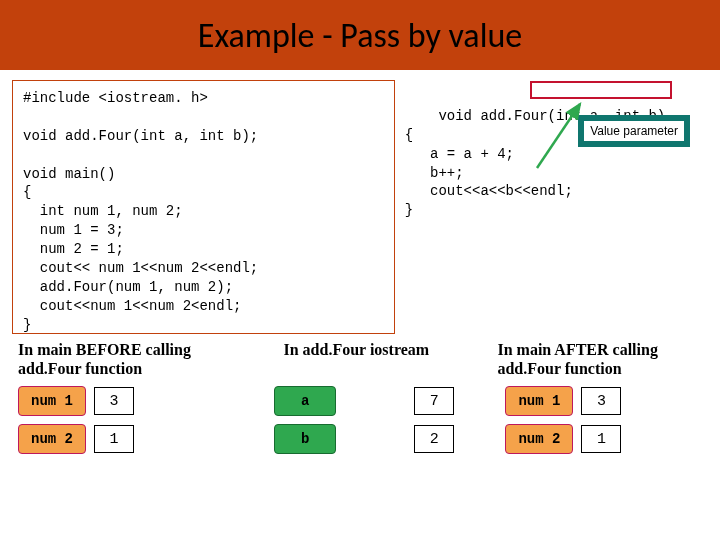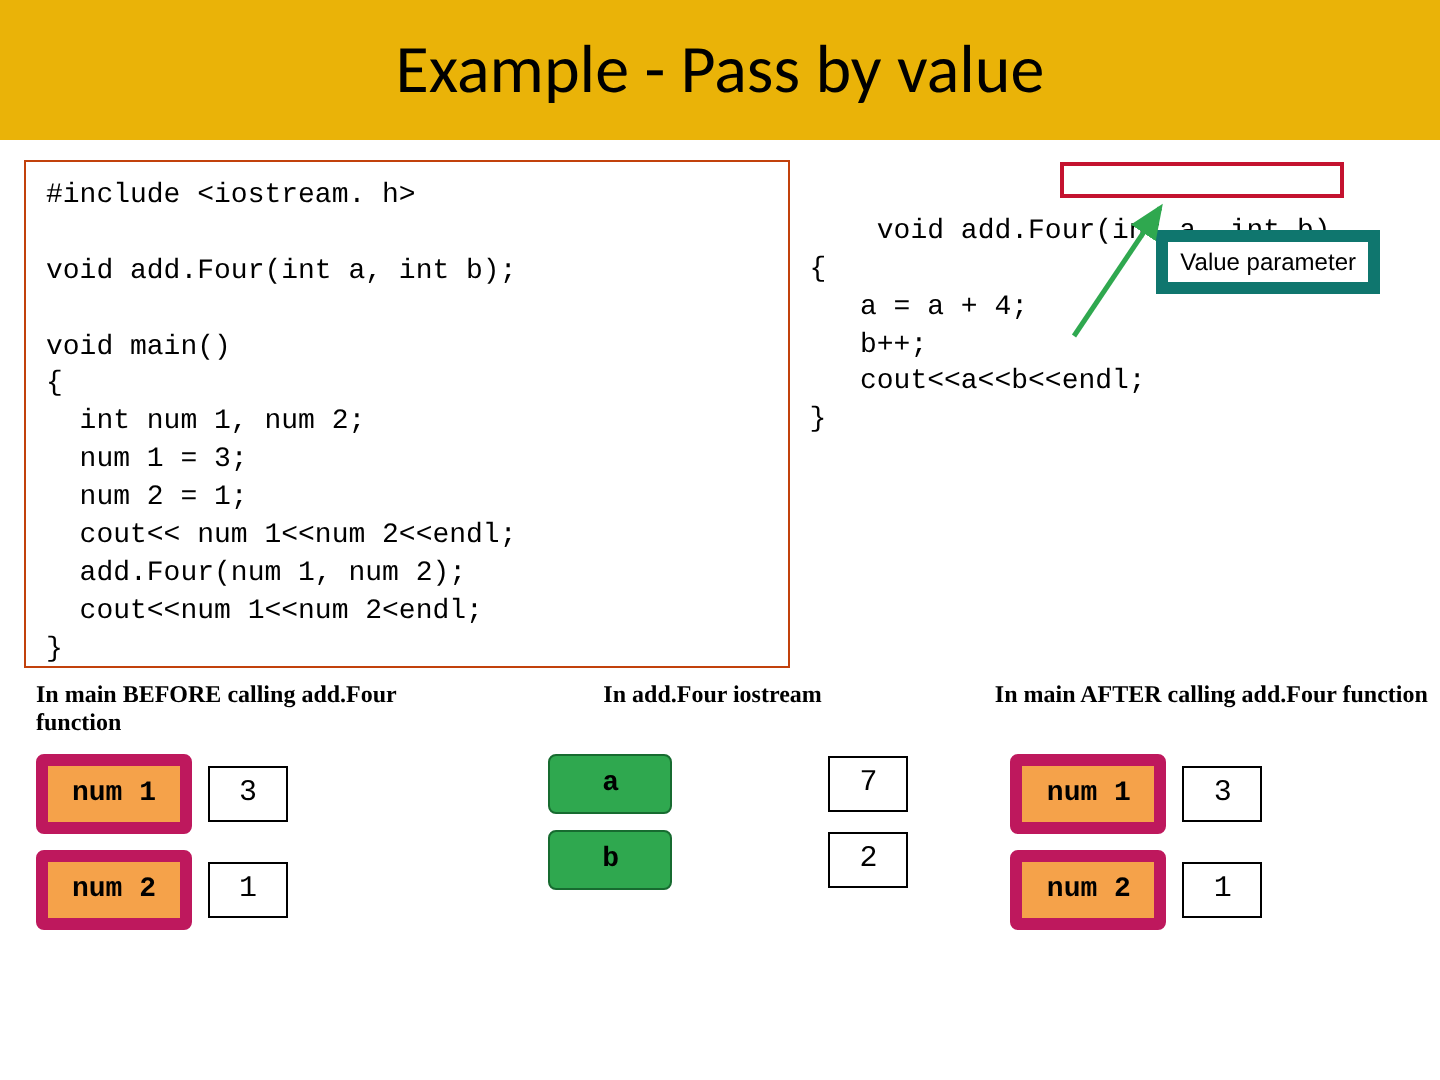--- a/index.html
+++ b/index.html
@@ -1,37 +1,37 @@
 <!DOCTYPE html>
 <html><head>
 <meta charset="utf-8">
 <style>
   * { box-sizing: border-box; margin: 0; padding: 0; }
   html, body { width: 720px; height: 540px; font-family: Arial, sans-serif; background: #fff; }
-  .title-bar { width: 100%; height: 70px; background: #eab308; display: flex; align-items: center; justify-content: center; }
+  .title-bar { width: 100%; height: 70px; background: #c2410c; display: flex; align-items: center; justify-content: center; }
   .title-bar h1 { font-weight: normal; font-size: 34px; color: #000; font-family: Calibri, Arial, sans-serif; }
   .code-area { display: flex; padding: 10px 12px 6px 12px; height: 270px; }
   .code-left { flex: 0 0 55%; border: 1px solid #c2410c; padding: 8px 10px; font-family: "Courier New", monospace; font-size: 14px; line-height: 1.35; white-space: pre; overflow: hidden; }
   .code-right { flex: 0 0 45%; padding: 8px 10px; font-family: "Courier New", monospace; font-size: 14px; line-height: 1.35; white-space: pre; position: relative; }
   .callout { position: absolute; top: 35px; right: 18px; background: #fff; border: 6px solid #0f766e; padding: 2px 6px; font-family: Arial, sans-serif; font-size: 12px; white-space: nowrap; }
   .param-box { position: absolute; top: 1px; left: 135px; width: 142px; height: 18px; border: 2px solid #c4122f; pointer-events: none; }
   .arrow-svg { position: absolute; top: 18px; left: 130px; width: 100px; height: 80px; pointer-events: none; }
   .captions { display: flex; padding: 0 18px; gap: 10px; }
-  .caption { font-family: "Times New Roman", serif; font-weight: bold; font-size: 12px; line-height: 1.2; }
+  .caption { font-family: "Times New Roman", serif; font-weight: bold; font-size: 16px; line-height: 1.2; }
   .cap-left { flex: 0 0 30%; }
   .cap-mid { flex: 0 0 36%; text-align: center; }
   .cap-right { flex: 0 0 34%; text-align: left; padding-left: 8px; }
   .boxes-row { display: flex; padding: 8px 18px 0 18px; gap: 18px; align-items: flex-start; }
   .box-group { display: flex; flex-direction: column; gap: 8px; }
   .g-left { flex: 0 0 30%; }
   .g-mid { flex: 0 0 36%; align-items: center; }
   .g-right { flex: 0 0 34%; }
   .var-row { display: flex; align-items: center; gap: 8px; }
   .var-pill { border-radius: 4px; padding: 6px 12px; font-family: "Courier New", monospace; font-size: 14px; font-weight: bold; min-width: 62px; text-align: center; }
-  .pill-orange { background: #f5a24a; border: 6px solid #be185d; }
+  .pill-orange { background: #f5a24a; border: 1px solid #be185d; }
   .pill-green { background: #2fa84f; border: 1px solid #176b30; color: #000; }
   .val-box { background: #fff; border: 1px solid #000; width: 40px; height: 28px; display: flex; align-items: center; justify-content: center; font-family: "Courier New", monospace; font-size: 15px; }
   .mid-row { width: 180px; justify-content: space-between; }
 </style>
 </head>
 <body>
 
 <div class="title-bar">
   <h1>Example - Pass by value</h1>
 </div>

